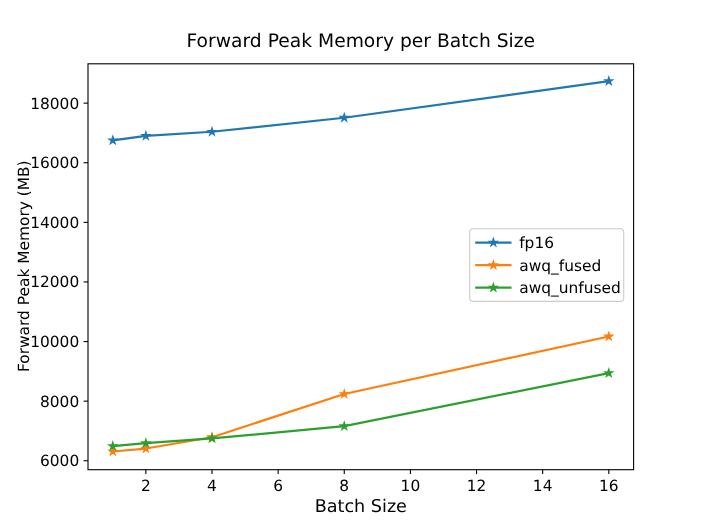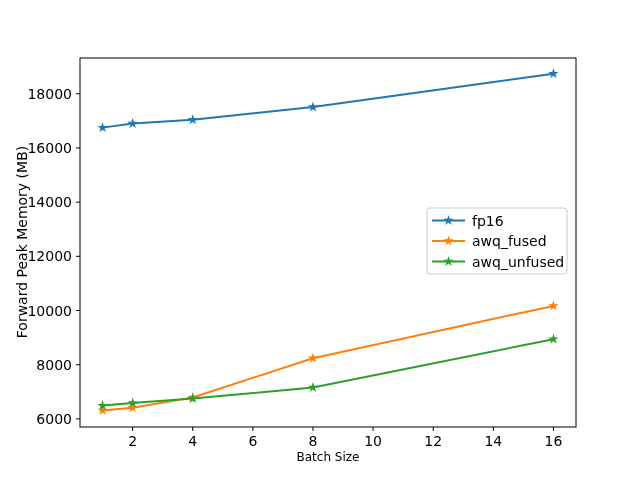--- a/index.html
+++ b/index.html
@@ -32,21 +32,21 @@
     font-size: 17px;
     color: #000000;
     white-space: nowrap;
   }
   .x-label {
     position: absolute;
     left: 80px;
     width: 496px;
     top: 450px;
     text-align: center;
-    font-size: 12px;
+    font-size: 16px;
     color: #000000;
     white-space: nowrap;
   }
   .y-label {
     position: absolute;
     left: 22px;
     top: 242px;
     transform: translate(-50%, -50%) rotate(-90deg);
     font-size: 14px;
     color: #000000;
@@ -111,15 +111,16 @@
       <line x1="432" y1="220.5" x2="465" y2="220.5" stroke="#1f77b4" stroke-width="2"></line>
       <polygon points="448.50,215.00 449.73,218.80 453.73,218.80 450.50,221.15 451.73,224.95 448.50,222.60 445.27,224.95 446.50,221.15 443.27,218.80 447.27,218.80" fill="#1f77b4"></polygon>
       <text x="472" y="225.5" font-size="14px" fill="#000000">fp16</text>
       <line x1="432" y1="241" x2="465" y2="241" stroke="#ff7f0e" stroke-width="2"></line>
       <polygon points="448.50,235.50 449.73,239.30 453.73,239.30 450.50,241.65 451.73,245.45 448.50,243.10 445.27,245.45 446.50,241.65 443.27,239.30 447.27,239.30" fill="#ff7f0e"></polygon>
       <text x="472" y="246" font-size="14px" fill="#000000">awq_fused</text>
       <line x1="432" y1="261.5" x2="465" y2="261.5" stroke="#2ca02c" stroke-width="2"></line>
       <polygon points="448.50,256.00 449.73,259.80 453.73,259.80 450.50,262.15 451.73,265.95 448.50,263.60 445.27,265.95 446.50,262.15 443.27,259.80 447.27,259.80" fill="#2ca02c"></polygon>
       <text x="472" y="266.5" font-size="14px" fill="#000000">awq_unfused</text>
     </svg>
+  <div class="chart-title">Forward Peak Memory per Batch Size</div>
   <div class="x-label">Batch Size</div>
   <div class="y-label">Forward Peak Memory (MB)</div>
 </div>
 
 </body></html>

